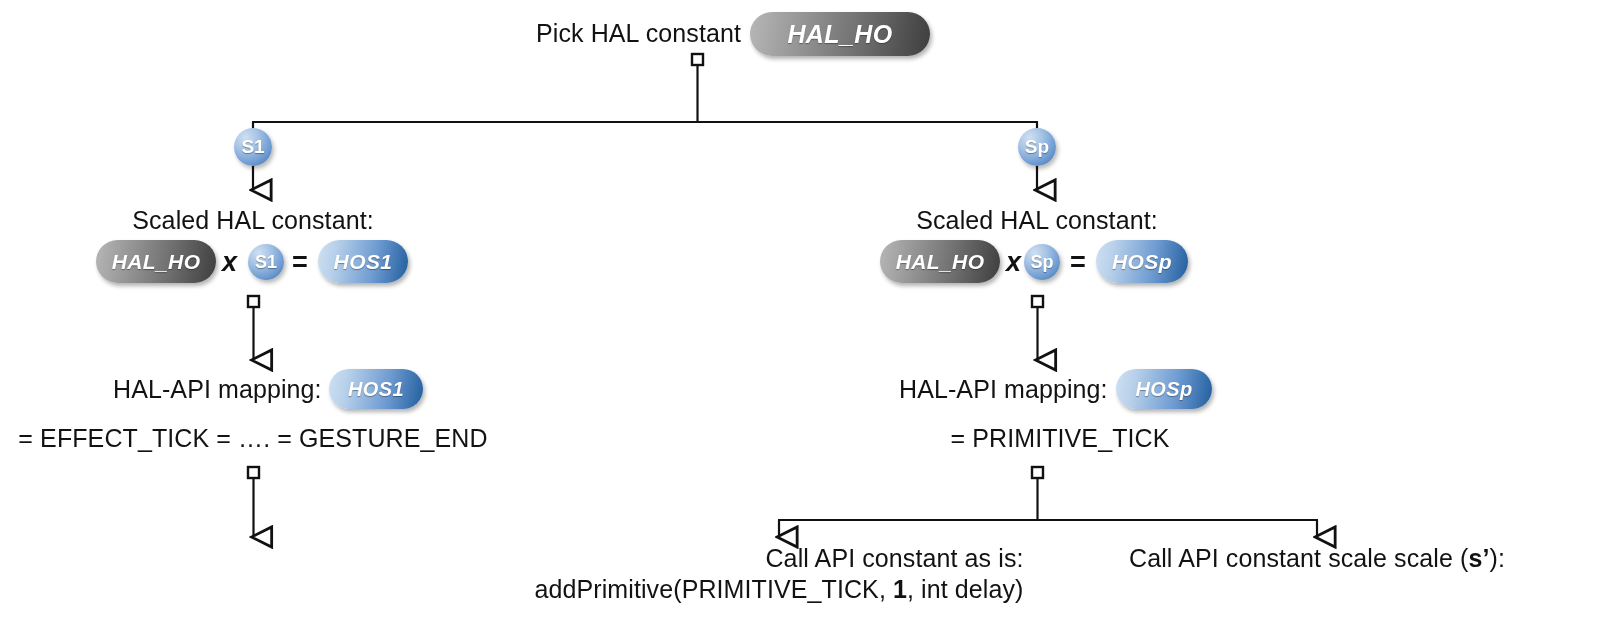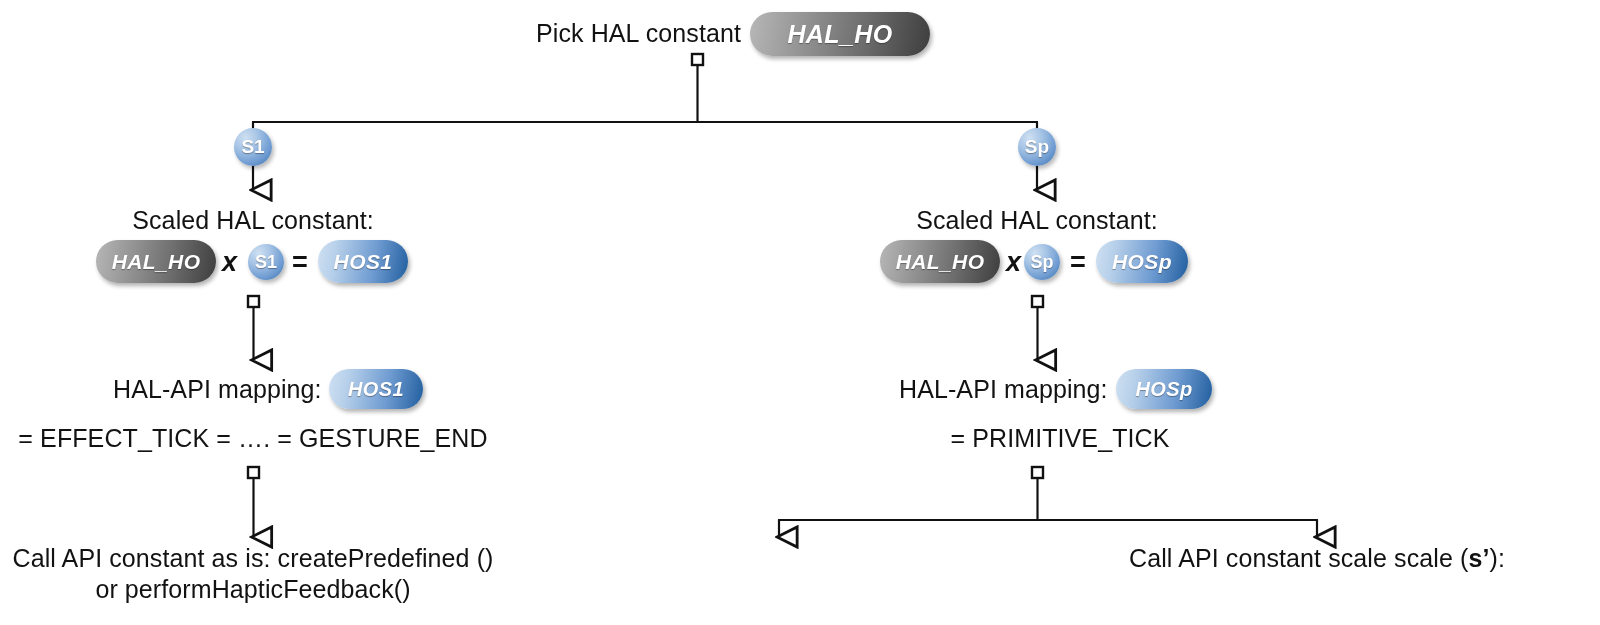--- a/index.html
+++ b/index.html
@@ -29,21 +29,21 @@
 
   .node-text {
     position: absolute;
     font-size: 25px;
     line-height: 31px;
     color: #121212;
     white-space: nowrap;
     letter-spacing: 0.1px;
   }
   .center-text {
-    text-align: center;
+    text-align: right;
     transform: translateX(-50%);
   }
 
   
   .pill {
     position: absolute;
     display: flex;
     align-items: center;
     justify-content: center;
     border-radius: 999px;
@@ -159,45 +159,47 @@
   <div class="op op-eq" style="left:292px; top:247px;">=</div>
 
   <div class="pill pill-blue" style="left:318px; top:240px; width:90px; height:43px; font-size:21px;">HOS1</div>
 
   <div class="node-text" style="left:113px; top:374px;">HAL-API mapping:</div>
 
   <div class="pill pill-blue" style="left:329px; top:369px; width:94px; height:40px; font-size:20px;">HOS1</div>
 
   <div class="node-text center-text" style="left:253px; top:423px;">= EFFECT_TICK = …. = GESTURE_END</div>
 
-  <div class="node-text center-text" style="left:253px; top:543px;">
-    <div>Call API constant as is: createPredefined ()</div>
-    <div>or performHapticFeedback()</div>
+
+  <div class="circle" style="left:1018px; top:128px; width:38px; height:38px; font-size:19px;">Sp</div>
+
+  <div class="node-text center-text" style="left:1037px; top:205px;">Scaled HAL constant:</div>
+
+  <div class="pill pill-grey" style="left:880px; top:240px; width:120px; height:43px; font-size:21px;">HAL_HO</div>
+
+  <div class="op" style="left:1006px; top:247px;">x</div>
+
+  <div class="circle" style="left:1024px; top:244px; width:36px; height:36px; font-size:18px;">Sp</div>
+
+  <div class="op op-eq" style="left:1070px; top:247px;">=</div>
+
+  <div class="pill pill-blue" style="left:1096px; top:240px; width:92px; height:43px; font-size:21px;">HOSp</div>
+
+  <div class="node-text" style="left:899px; top:374px;">HAL-API mapping:</div>
+
+  <div class="pill pill-blue" style="left:1116px; top:369px; width:96px; height:40px; font-size:20px;">HOSp</div>
+
+  <div class="node-text center-text" style="left:1060px; top:423px;">= PRIMITIVE_TICK</div>
+
+  <div class="node-text center-text" style="left:779px; top:543px;">
+    <div>Call API constant as is:</div>
+    <div>
+      <span>addPrimitive(PRIMITIVE_TICK, </span><span class="bold">1</span><span>, int delay)</span>
+    </div>
   </div>
-
-  <div class="circle" style="left:1018px; top:128px; width:38px; height:38px; font-size:19px;">Sp</div>
-
-  <div class="node-text center-text" style="left:1037px; top:205px;">Scaled HAL constant:</div>
-
-  <div class="pill pill-grey" style="left:880px; top:240px; width:120px; height:43px; font-size:21px;">HAL_HO</div>
-
-  <div class="op" style="left:1006px; top:247px;">x</div>
-
-  <div class="circle" style="left:1024px; top:244px; width:36px; height:36px; font-size:18px;">Sp</div>
-
-  <div class="op op-eq" style="left:1070px; top:247px;">=</div>
-
-  <div class="pill pill-blue" style="left:1096px; top:240px; width:92px; height:43px; font-size:21px;">HOSp</div>
-
-  <div class="node-text" style="left:899px; top:374px;">HAL-API mapping:</div>
-
-  <div class="pill pill-blue" style="left:1116px; top:369px; width:96px; height:40px; font-size:20px;">HOSp</div>
-
-  <div class="node-text center-text" style="left:1060px; top:423px;">= PRIMITIVE_TICK</div>
-
 
   <div class="node-text center-text" style="left:1317px; top:543px;">
     <div>
       <span>Call API constant scale scale (</span><span class="bold">s’</span><span>):</span>
     </div>
   </div>
 
 </div>
 
 </body></html>

